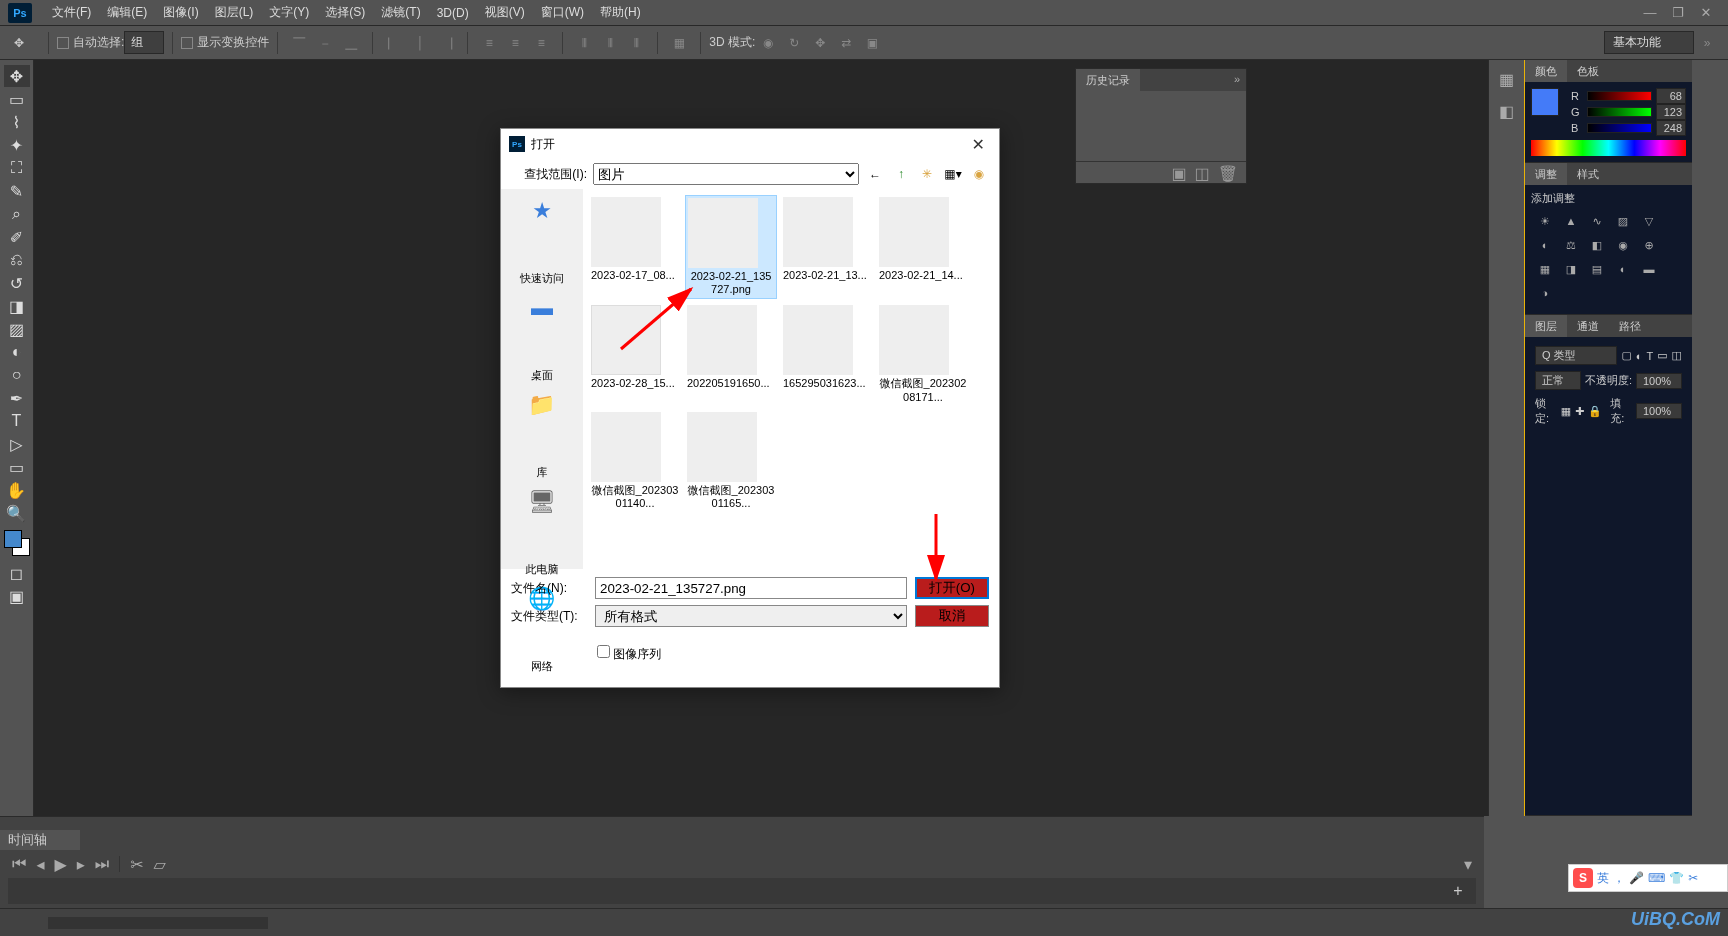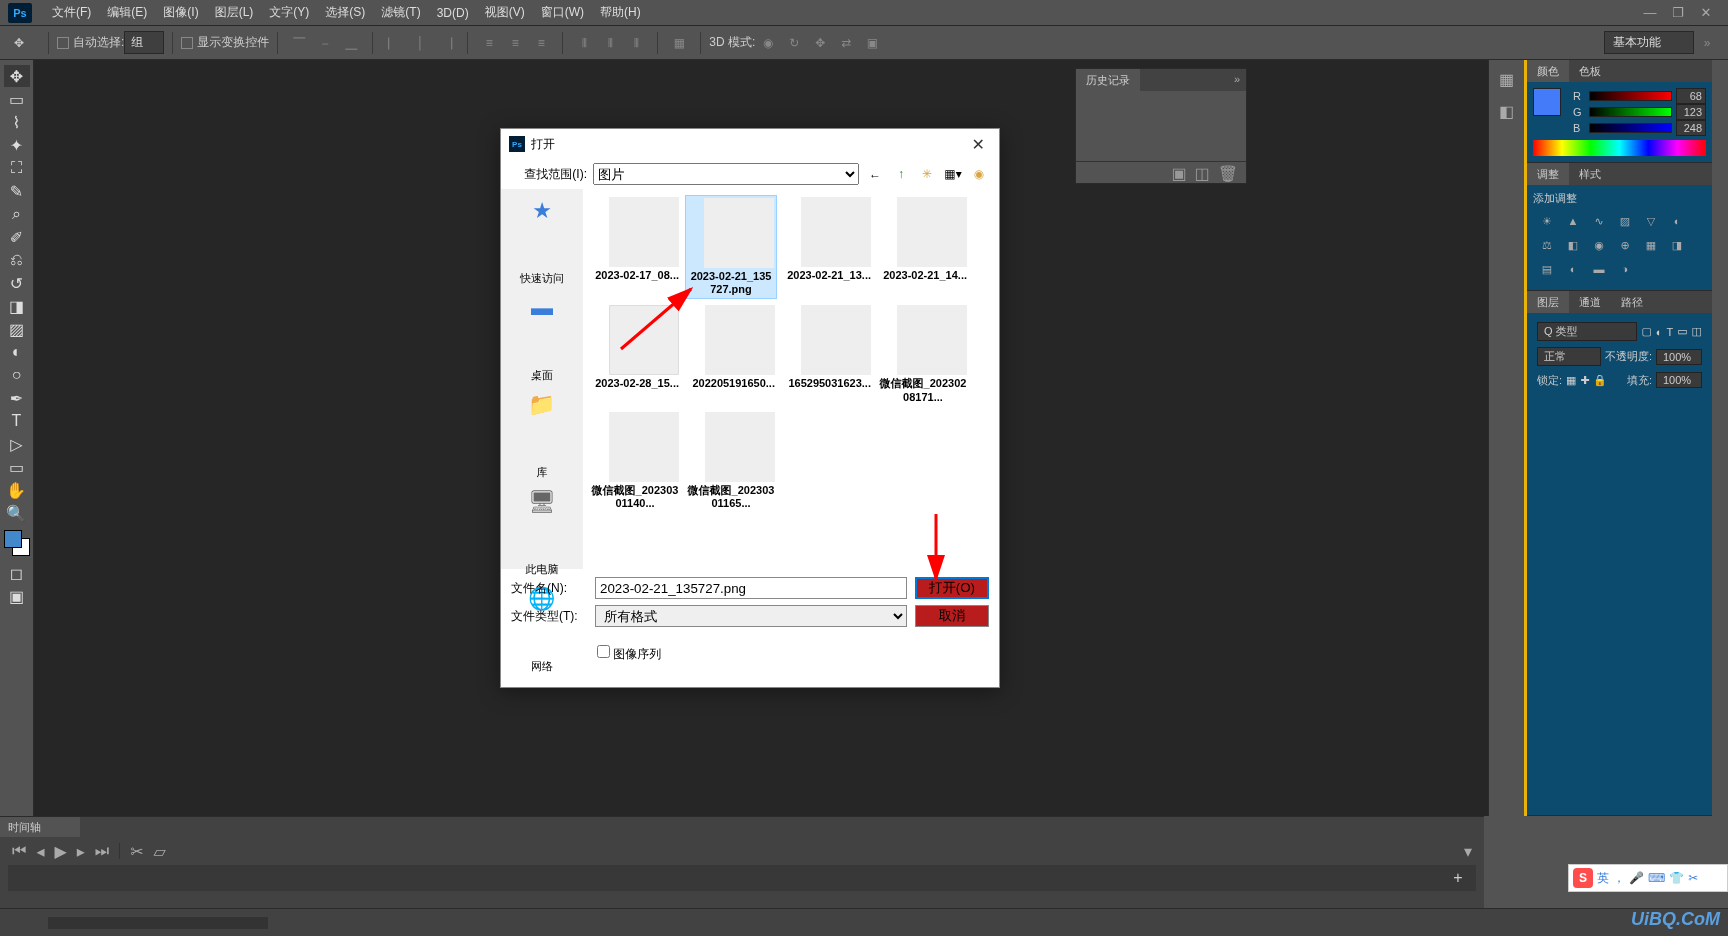--- a/index.html
+++ b/index.html
@@ -30,21 +30,21 @@
 .toolbox .swatch .fg { width: 18px; height: 18px; background: #4488cc; border: 1px solid #000; position: absolute; top: 0; left: 0; z-index: 2; }
 .toolbox .swatch .bg { width: 18px; height: 18px; background: #fff; border: 1px solid #000; position: absolute; bottom: 0; right: 0; }
 
 .canvas-area { flex: 1; background: #262626; position: relative; }
 
 
 .right-panels { width: 240px; background: #535353; display: flex; }
 .mini-dock { width: 36px; background: #535353; border-left: 1px solid #2a2a2a; display: flex; flex-direction: column; align-items: center; padding-top: 6px; gap: 6px; }
 .mini-dock .mini-btn { width: 26px; height: 26px; display: flex; align-items: center; justify-content: center; color: #aaa; cursor: pointer; }
 
-.far-right { width: 188px; background: #0c4a6e; border-left: 3px solid #eab308; display: flex; flex-direction: column; }
+.far-right { width: 168px; background: #0f172a; border-left: 1px solid #eab308; display: flex; flex-direction: column; }
 .panel { border-bottom: 1px solid #2a2a2a; }
 .panel-tabs { display: flex; height: 22px; background: #424242; font-size: 11px; color: #ccc; }
 .panel-tab { padding: 4px 10px; cursor: pointer; }
 .panel-tab.active { background: #535353; }
 .panel-body { padding: 6px; font-size: 11px; color: #ccc; }
 .color-sliders .swatch-box { width: 28px; height: 28px; border: 1px solid #222; margin-right: 6px; }
 .color-sliders .slider-row { display: flex; align-items: center; gap: 4px; }
 .color-sliders .slider-row .lbl { width: 12px; }
 .color-sliders .slider-row .bar { flex: 1; height: 10px; border: 1px solid #222; }
 .color-sliders .slider-row .val { width: 30px; text-align: right; background: #3a3a3a; border: 1px solid #222; padding: 1px 3px; }
@@ -57,21 +57,21 @@
 .layers-body .row { display: flex; align-items: center; gap: 4px; padding: 3px 4px; }
 .layers-body .sel { background: #3a3a3a; border: 1px solid #222; padding: 1px 6px; flex: 1; }
 
 
 .history-panel { position: absolute; top: 68px; left: 1075px; width: 172px; height: 116px; background: #535353; border: 1px solid #2a2a2a; text-align: center; }
 .history-panel .panel-tabs { background: #424242; }
 .history-panel .footer { position: absolute; bottom: 0; left: 0; right: 0; height: 22px; display: flex; justify-content: flex-end; gap: 8px; padding: 2px 8px; color: #999; border-top: 1px solid #333; }
 
 
 .timeline { position: absolute; bottom: 28px; left: 0; right: 244px; height: 92px; background: #424242; border-top: 1px solid #2a2a2a; }
-.timeline .tl-tab { background: #535353; height: 20px; display: flex; align-items: center; padding: 0 8px; font-size: 11px; color: #ccc; width: 80px; }
+.timeline .tl-tab { background: #535353; height: 20px; display: flex; align-items: center; padding: 0 8px; font-size: 13px; color: #ccc; width: 80px; margin-top: 13px; }
 .timeline .tl-controls { display: flex; align-items: center; gap: 10px; padding: 4px 12px; color: #aaa; height: 28px; }
 .timeline .tl-controls .divider { width: 1px; height: 16px; background: #333; }
 .timeline .tl-track { height: 26px; background: #383838; margin: 0 8px; display: flex; align-items: center; justify-content: flex-end; padding-right: 8px; }
 .timeline .add-btn { width: 20px; height: 20px; color: #ccc; font-size: 16px; display: flex; align-items: center; justify-content: center; }
 
 
 .statusbar { position: absolute; bottom: 0; left: 0; right: 0; height: 28px; background: #424242; border-top: 1px solid #2a2a2a; display: flex; align-items: center; padding: 0 8px; font-size: 11px; color: #888; }
 .statusbar .scroll-track { height: 12px; background: #333; flex: 0 0 220px; margin-left: 40px; }
 
 
@@ -82,21 +82,21 @@
 .dialog .lookin-row { display: flex; align-items: center; padding: 4px 10px; gap: 6px; }
 .dialog .lookin-row .lbl { width: 76px; text-align: right; }
 .dialog .lookin-row select { flex: 1; height: 22px; }
 .dialog .lookin-row .ico { width: 20px; height: 20px; display: flex; align-items: center; justify-content: center; cursor: pointer; }
 .dialog .body { display: flex; height: 380px; }
 .dialog .places { width: 82px; background: #f0f0f0; display: flex; flex-direction: column; align-items: center; padding-top: 8px; gap: 8px; }
 .dialog .places .place { display: flex; flex-direction: column; align-items: center; gap: 2px; cursor: pointer; }
 .dialog .places .place .pico { width: 32px; height: 28px; display: flex; align-items: center; justify-content: center; font-size: 22px; }
 .dialog .places .place .plbl { font-size: 11px; margin-top: 44px; }
 .dialog .files { flex: 1; padding: 6px; display: flex; flex-wrap: wrap; align-content: flex-start; gap: 4px; overflow-y: auto; position: relative; }
-.dialog .file-item { width: 92px; display: flex; flex-direction: column; align-items: flex-end; padding: 2px; cursor: pointer; font-weight: bold; }
+.dialog .file-item { width: 92px; display: flex; flex-direction: column; align-items: flex-start; padding: 2px; cursor: pointer; }
 .dialog .file-item.selected { background: #cce8ff; border: 1px solid #99d1ff; }
 .dialog .file-item .thumb { width: 70px; height: 70px; background: #eee; display: flex; align-items: center; justify-content: center; overflow: hidden; }
 .dialog .file-item .fname { font-size: 11px; text-align: center; word-break: break-all; margin-top: 2px; line-height: 1.2; }
 .dialog .footer-rows { padding: 8px 10px; }
 .dialog .footer-row { display: flex; align-items: center; gap: 8px; margin-bottom: 6px; }
 .dialog .footer-row .lbl { width: 76px; text-align: left; }
 .dialog .footer-row .inp { flex: 1; height: 22px; border: 1px solid #888; padding: 0 4px; }
 .dialog .footer-row .btn { width: 74px; height: 22px; border: 1px solid #888; background: #b91c1c; cursor: pointer; }
 .dialog .footer-row .btn.primary { border: 2px solid #0078d7; }
 .dialog .seq-row { padding: 4px 10px 4px 96px; }

